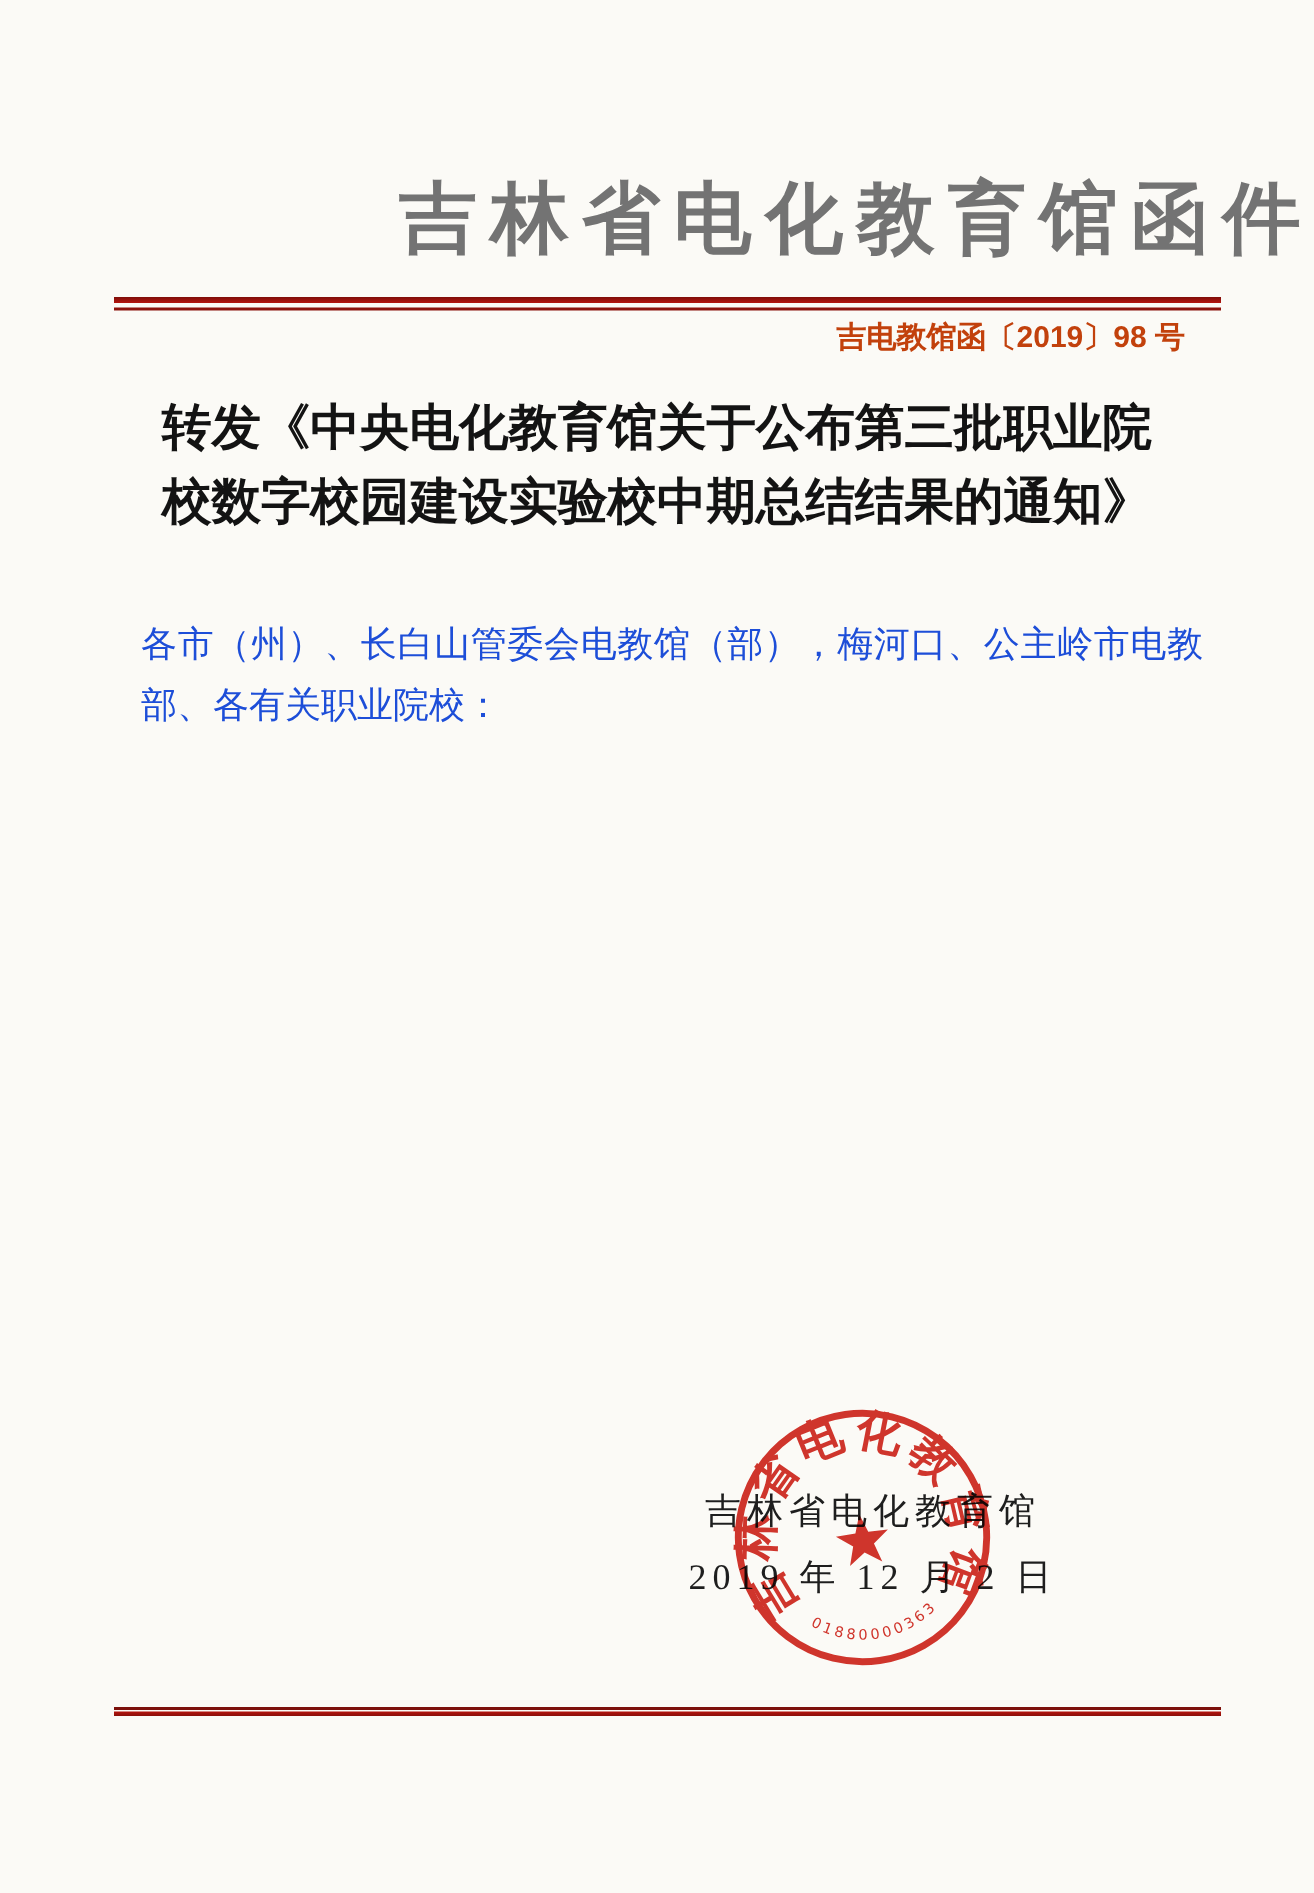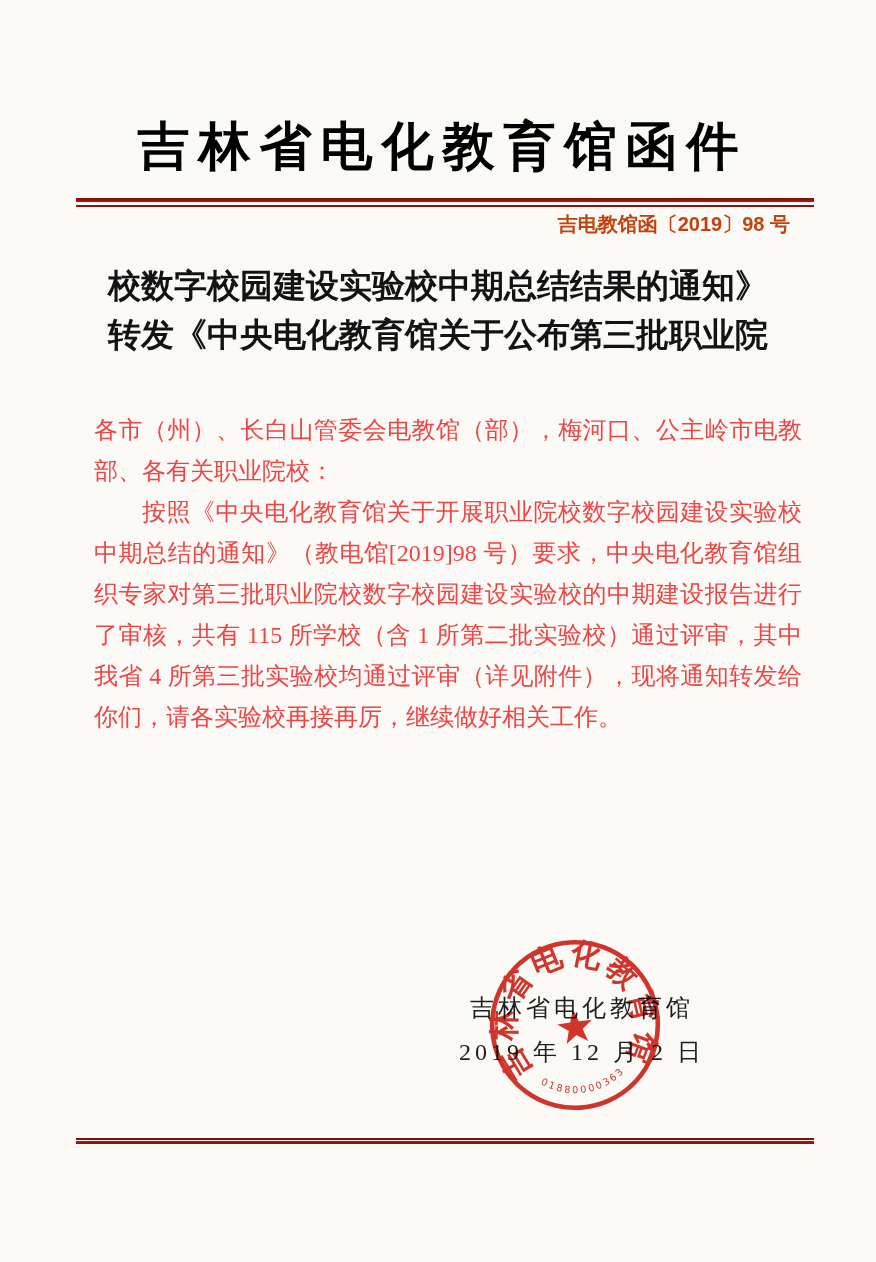--- a/index.html
+++ b/index.html
@@ -7,44 +7,44 @@
     position:relative;
     width:876px; height:1262px;
     margin:0 auto;
     background:#fbfaf6;
     font-family:"Liberation Serif","DejaVu Serif",serif;
     color:#1f1f1f;
     overflow:hidden;
   }
   .letterhead {
     position:absolute; top:114px; left:0; width:100%;
-    text-align:center;
+    text-align:right;
     font-size:52px; line-height:66px; font-weight:bold;
-    color:#000000;
+    color:#737373;
     letter-spacing:9px; text-indent:9px;
     font-family:"Liberation Serif","DejaVu Serif",serif;
   }
   .rule-top { position:absolute; top:198px; left:76px; right:62px; }
   .rule-top .rule-thick { height:4px; background:linear-gradient(to bottom,#7e0e09,#b5150e); }
   .rule-top .rule-thin  { height:2px; margin-top:3px; background:#8c120c; }
   .doc-number {
     position:absolute; top:211px; right:86px;
     font-size:20px; font-weight:bold; color:#c2410c;
     font-family:"Liberation Sans","DejaVu Sans",sans-serif;
   }
   .title {
     position:absolute; top:262px; left:46px; right:46px; margin:0;
     text-align:center;
     font-size:33px; line-height:49px; font-weight:bold; color:#131313;
   }
   .title span { display:block; }
   .body-text {
     position:absolute; top:410px; left:94px; width:708px;
     font-size:24px; line-height:41px;
-    text-align:justify; color:#ef4444;
+    text-align:justify; color:#1d4ed8;
   }
   .body-text p { margin:0; }
   .para-main, .para-attachment { text-indent:2em; }
   .para-attachment { margin-top:82px; }
   .signature {
     position:absolute; top:986px; right:144px; width:300px;
     text-align:center;
     font-size:24px; line-height:44px; color:#1e1e1e;
     letter-spacing:4px;
   }
@@ -68,27 +68,26 @@
   <div class="letterhead">吉林省电化教育馆函件</div>
 
   <div class="rule-top">
     <div class="rule-thick"></div>
     <div class="rule-thin"></div>
   </div>
 
   <div class="doc-number">吉电教馆函〔2019〕98 号</div>
 
   <h1 class="title">
+    <span>转发《中央电化教育馆关于公布第三批职业院</span>
     <span>校数字校园建设实验校中期总结结果的通知》</span>
-    <span>转发《中央电化教育馆关于公布第三批职业院</span>
   </h1>
 
   <div class="body-text">
     <p class="para-salutation">各市（州）、长白山管委会电教馆（部），梅河口、公主岭市电教部、各有关职业院校：</p>
-    <p class="para-main">按照《中央电化教育馆关于开展职业院校数字校园建设实验校中期总结的通知》（教电馆[2019]98 号）要求，中央电化教育馆组织专家对第三批职业院校数字校园建设实验校的中期建设报告进行了审核，共有 115 所学校（含 1 所第二批实验校）通过评审，其中我省 4 所第三批实验校均通过评审（详见附件），现将通知转发给你们，请各实验校再接再厉，继续做好相关工作。</p>
   </div>
 
   <div class="signature">
     <div>吉林省电化教育馆</div>
     <div>2019 年 12 月 2 日</div>
   </div>
 
   <svg class="stamp" viewBox="0 0 200 200" aria-hidden="true">
     <g transform="rotate(-8 100 100)">
       <circle cx="100" cy="100" r="90" fill="none" stroke-width="5" stroke="#d0241b"></circle>

